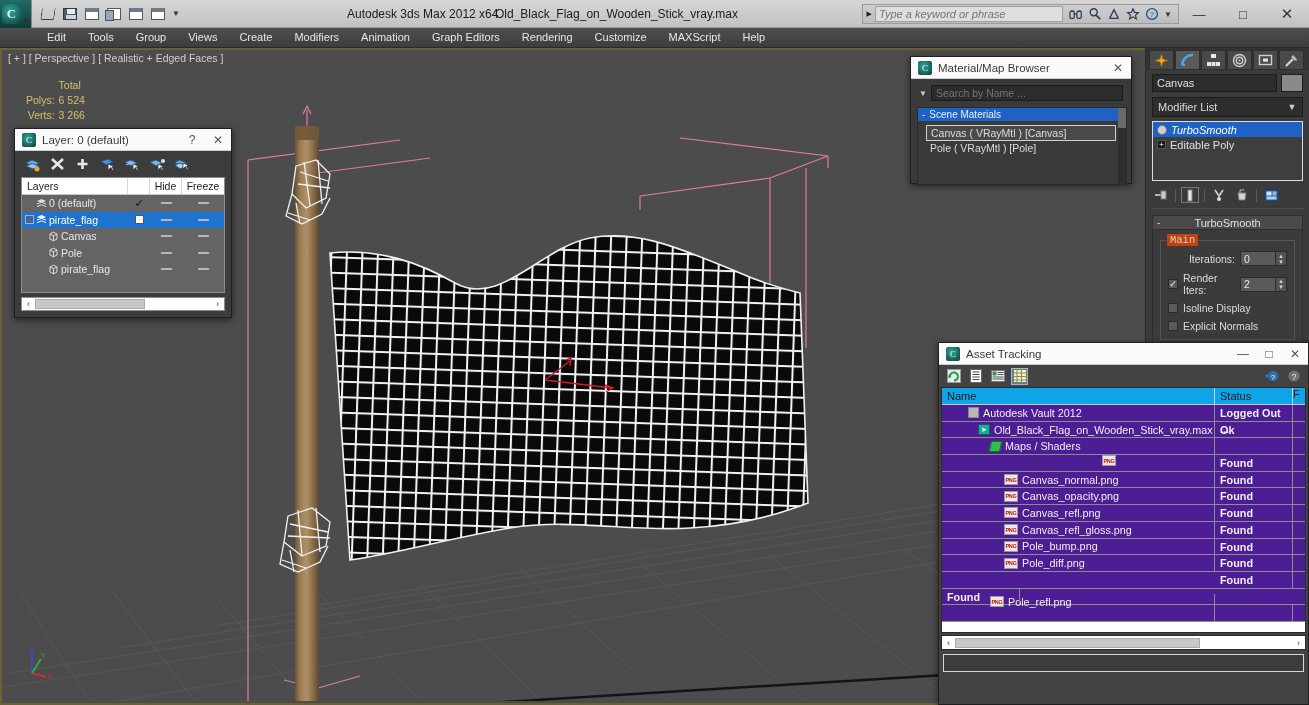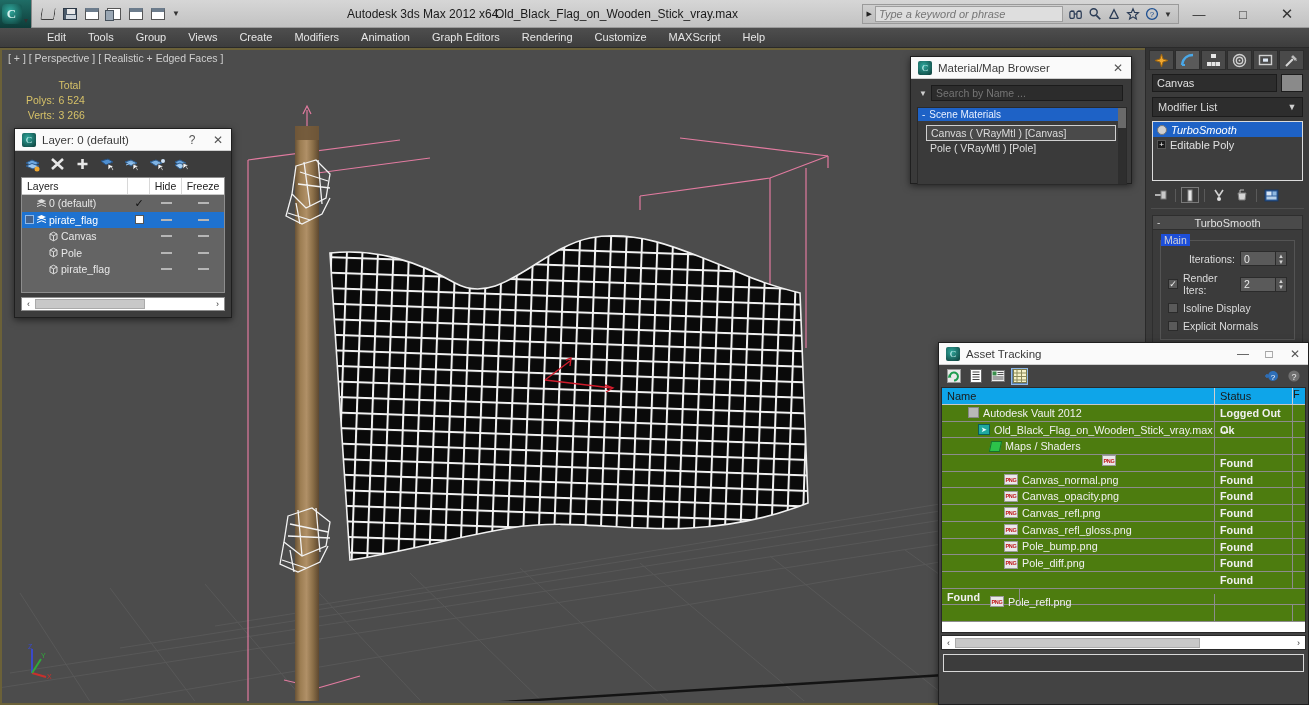--- a/index.html
+++ b/index.html
@@ -196,21 +196,21 @@
   
   .rollout { margin:6px 6px 0; background:#3b3b3b; }
   .rollout-head {
     height:15px; background:#4a4a4a; border:1px solid #2e2e2e;
     display:flex; align-items:center; justify-content:center; position:relative;
     font-size:11px; color:#e0e0e0;
   }
   .rollout-head .minus { position:absolute; left:4px; font-size:10px; color:#cfcfcf;}
   .rollout-body { border:1px solid #2e2e2e; border-top:none; padding:6px 7px 8px; }
   .grp { border:1px solid #545454; padding:10px 7px 7px; position:relative; margin-top:4px;}
-  .grp > .grp-label { position:absolute; left:0; top:-7px; background:#1d4ed8; padding:0 3px; font-size:10.5px; color:#d2d2d2;}
+  .grp > .grp-label { position:absolute; left:6px; top:-7px; background:#c2410c; padding:0 3px; font-size:10.5px; color:#d2d2d2;font-family:Liberation Mono, monospace;}
   .row { display:flex; align-items:center; margin-bottom:6px; font-size:10.5px; color:#dcdcdc; }
   .row .lbl { flex:1; text-align:right; padding-right:5px; }
   .spin { display:flex; }
   .spin input {
     width:36px; height:15px; background:#5a5a5a; border:1px solid #2b2b2b; color:#e8e8e8;
     font-size:10.5px; padding:0 3px; font-family:"Liberation Sans", sans-serif;
   }
   .spin .arrows { width:11px; height:15px; background:#525252; border:1px solid #2b2b2b; border-left:none;
                   display:flex; flex-direction:column; align-items:center; justify-content:center; color:#d2d2d2; font-size:6px; line-height:6px;}
   .cb { width:10px;height:10px;border:1px solid #2b2b2b;background:#5a5a5a;display:inline-flex;align-items:center;justify-content:center;
@@ -222,21 +222,21 @@
   .at-menubar { height:19px; background:#fafafa; display:flex; align-items:center; border-bottom:1px solid #d8d8d8;}
   .at-menu { font-size:11px; color:#222; padding:0 7px; line-height:18px;}
   .at-toolbar { height:22px; background:#434343; display:flex; align-items:center; padding:2px 6px; gap:5px;}
   .at-tb { width:17px;height:17px; display:flex;align-items:center;justify-content:center; }
   .at-tb.pressed { background:#5d7ea8; border:1px solid #8fb8e8; }
   .at-grid { margin:0 2px; background:#fff; border:1px solid #2a2a2a; height:246px; overflow:hidden;}
   .at-head { display:flex; height:17px; background:#0ea5e9; font-size:11px; color:#1a1a1a; border-bottom:1px solid #c8c8c8;}
   .at-head .h1 { flex:1; padding-left:5px; line-height:16px; border-right:1px solid #cfcfcf;}
   .at-head .h2 { width:78px; padding-left:5px; line-height:16px; border-right:1px solid #cfcfcf;}
   .at-head .h3 { width:12px; }
-  .at-rows { background:#4d7c0f; }
+  .at-rows { background:#4c1d95; }
   .at-row { display:flex; height:16.7px; align-items:center; font-size:10.8px; color:#f0f0f0; border-bottom:1px solid #8c8c8c;}
   .at-row .n { flex:1; display:flex; align-items:center; gap:4px; overflow:hidden; white-space:nowrap; border-right:1px solid #8c8c8c; height:100%; }
   .at-row .s { width:78px; padding-left:5px; border-right:1px solid #8c8c8c; height:100%; line-height:16px;font-weight:bold;}
   .at-row .p { width:12px; height:100%;}
   .png-ico {
     width:14px;height:11px;background:#e9e9e9;border:1px solid #9a9a9a;
     display:flex;align-items:center;justify-content:center;
     font-size:5.5px;color:#c01616;font-weight:bold;letter-spacing:-0.3px;flex:0 0 auto;
     font-family:"Liberation Sans", sans-serif;
   }

